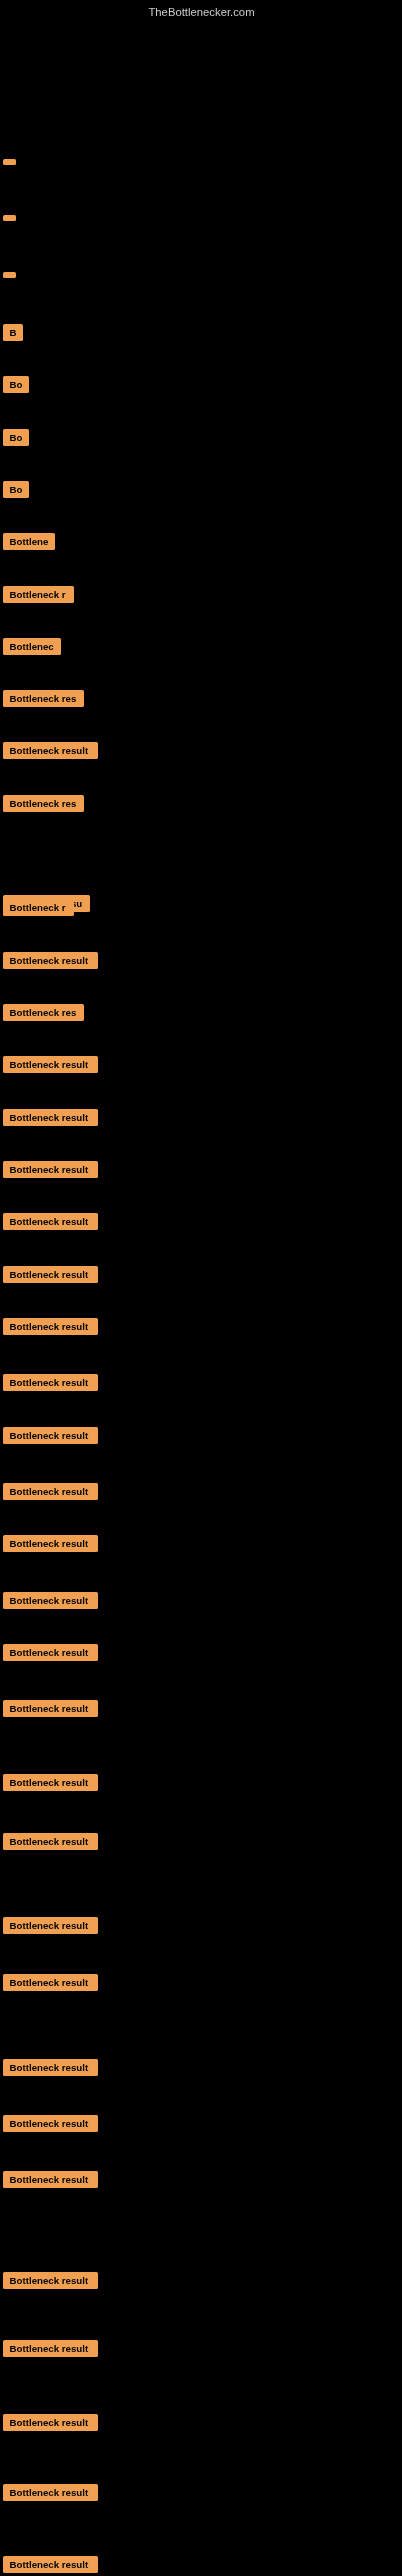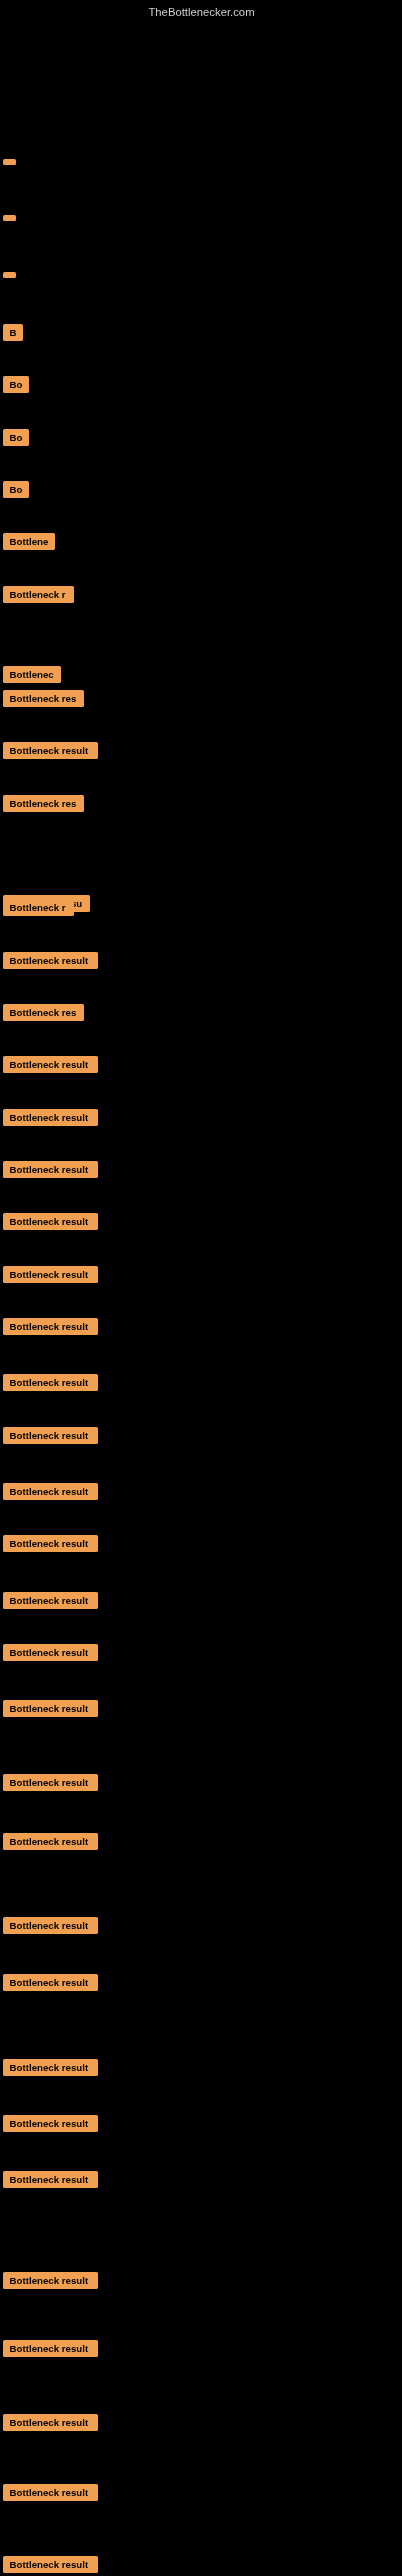--- a/index.html
+++ b/index.html
@@ -56,21 +56,21 @@
     <div style="position: absolute; top: 459px; left: 3.2px; display: flex; align-items: center;">
       <span class="badge" style="min-width: 16px;">Bo</span>
     </div>
     <div style="position: absolute; top: 511px; left: 3.2px; display: flex; align-items: center;">
       <span class="badge" style="min-width: 48px;">Bottlene</span>
     </div>
     <div style="position: absolute; top: 564px; left: 3.2px; display: flex; align-items: center;">
       <span class="badge" style="min-width: 71px;">Bottleneck r</span>
     </div>
     <div style="position: absolute; top: 616px; left: 3.2px; display: flex; align-items: center;">
-      <span class="badge" style="min-width: 58px; margin-top: 28px;">Bottlenec</span>
+      <span class="badge" style="min-width: 58px;">Bottlenec</span>
     </div>
     <div style="position: absolute; top: 668px; left: 3.2px; display: flex; align-items: center;">
       <span class="badge" style="min-width: 81px;">Bottleneck res</span>
     </div>
     <div style="position: absolute; top: 720px; left: 3.2px; display: flex; align-items: center;">
       <span class="badge" style="min-width: 95px;">Bottleneck result</span>
     </div>
     <div style="position: absolute; top: 773px; left: 3.2px; display: flex; align-items: center;">
       <span class="badge" style="min-width: 81px;">Bottleneck res</span>
     </div>

